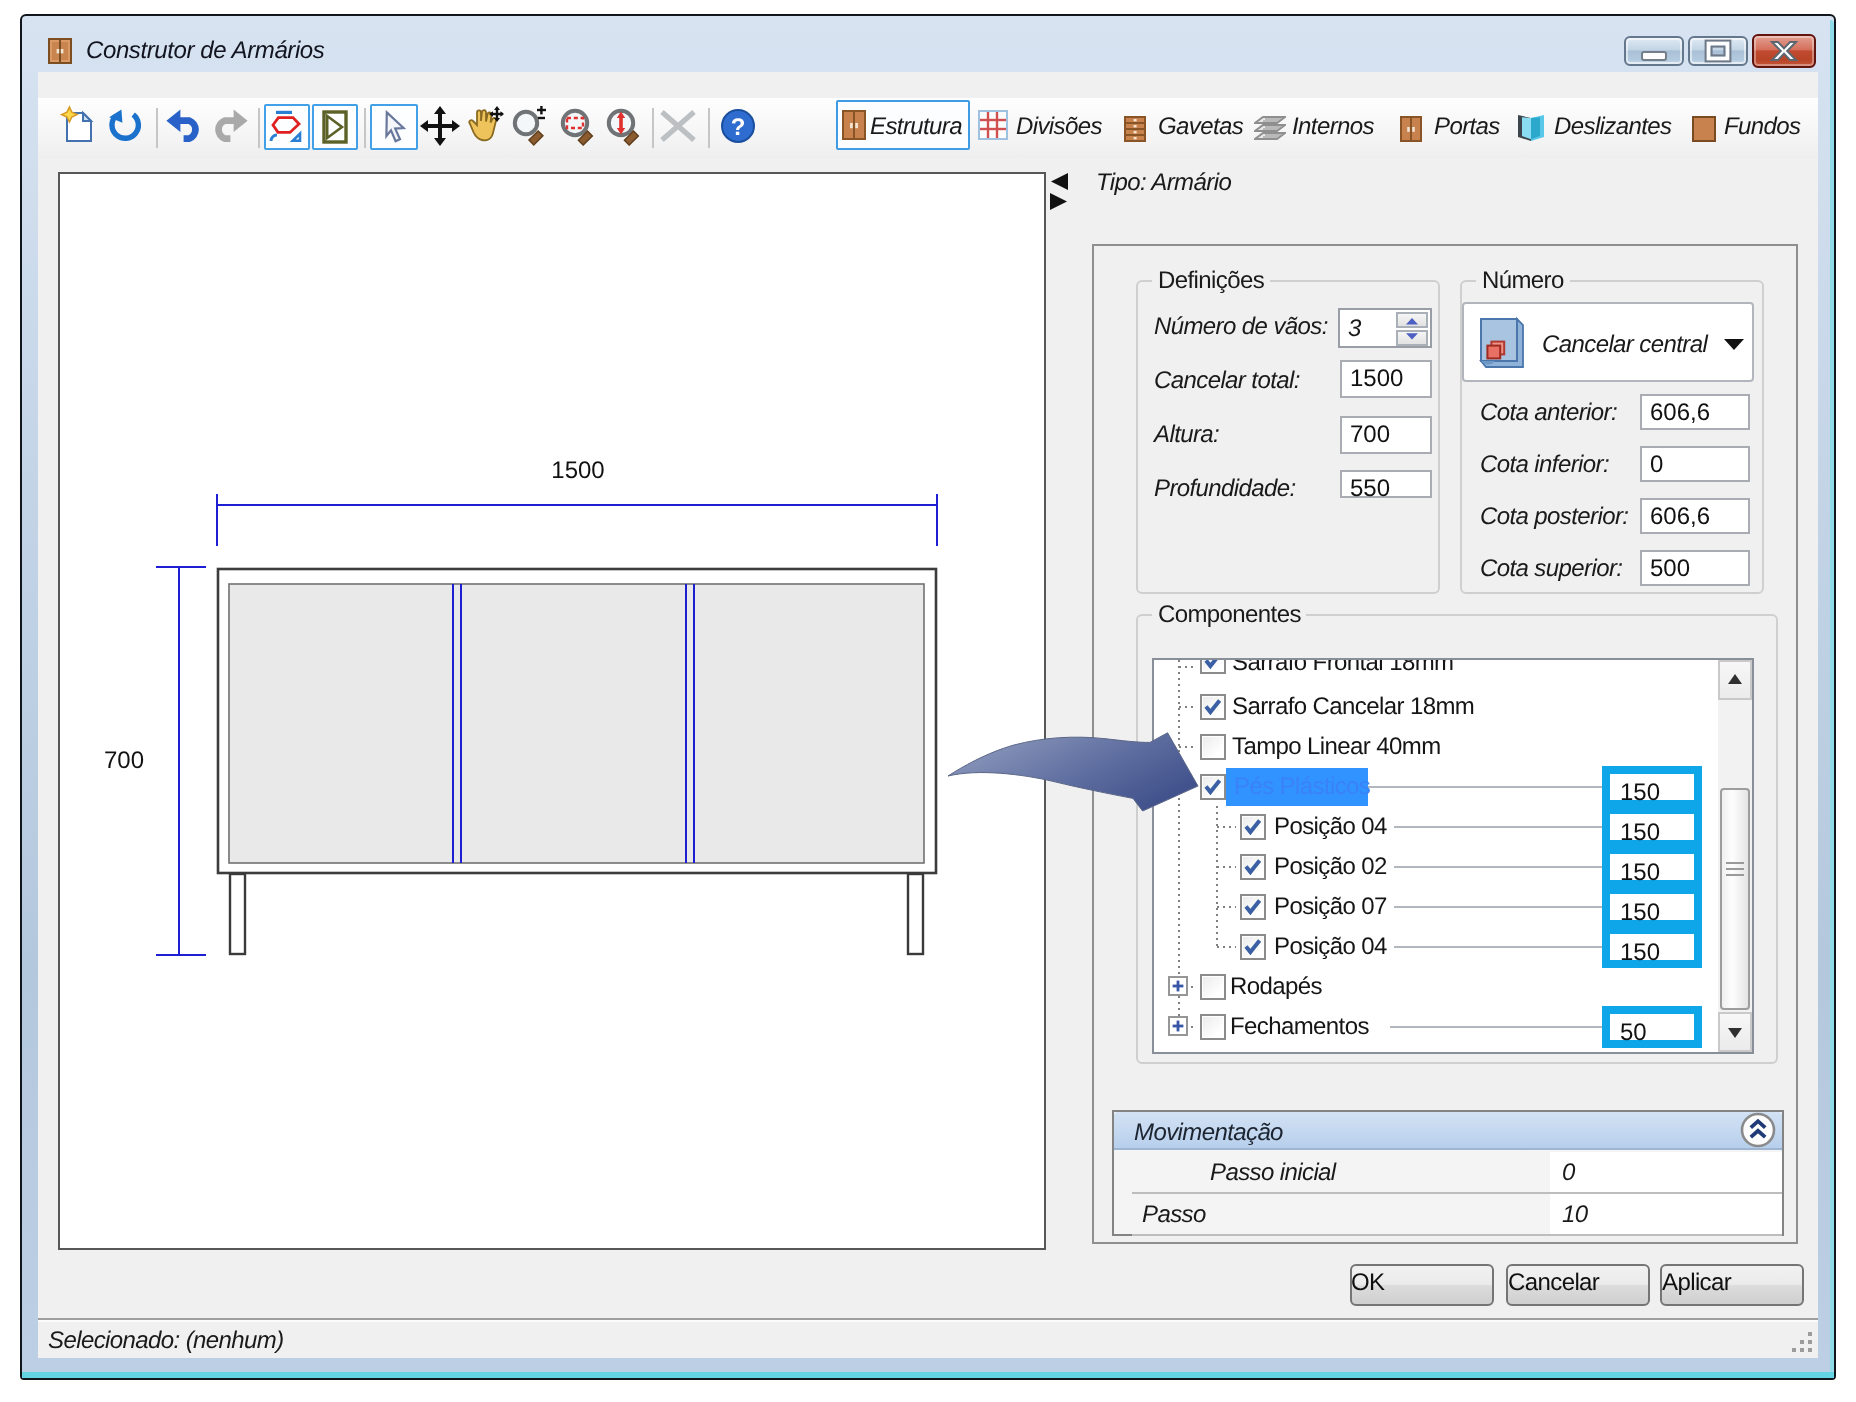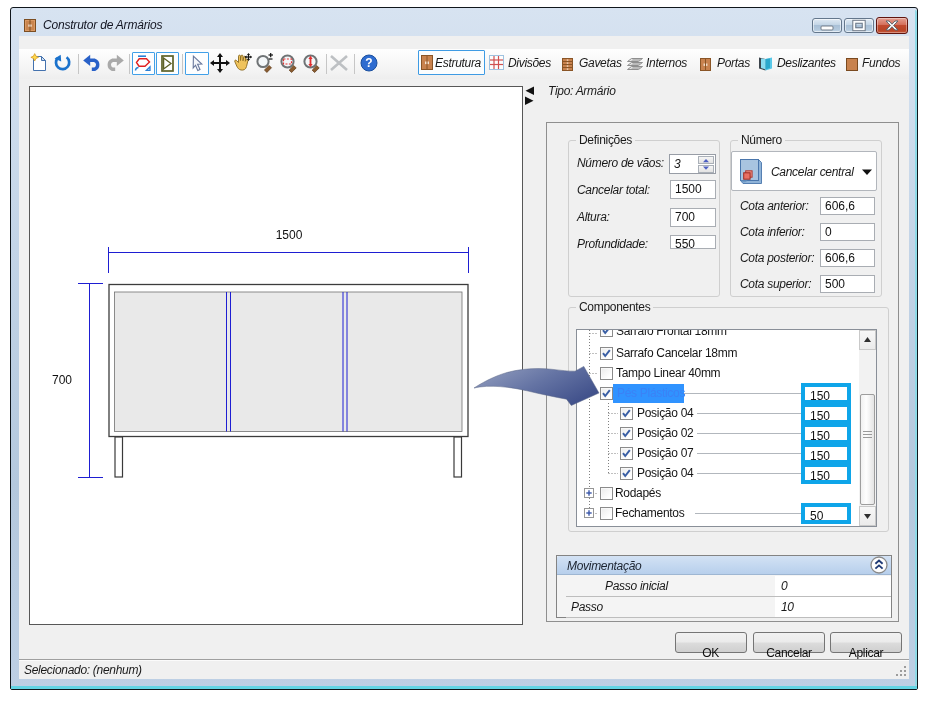--- a/index.html
+++ b/index.html
@@ -38,21 +38,21 @@
   .trow { position:absolute; font-size:12px; color:#151515; white-space:nowrap; letter-spacing:-0.3px; }
   .cb { position:absolute; width:13px; height:13px; }
   .vbox { position:absolute; left:801px; width:50px; height:21px; background:#fff; border:4px solid #0ea5e9; font-size:12px; padding:2px 0 0 5px; color:#111;}
   .leader { position:absolute; height:1px; background:#b2b7bd; }
   
   #mov { left:556px; top:555px; width:336px; height:63px; border:1px solid #838383; background:#f4f4f4; }
   #movhead { position:absolute; left:0; top:0; width:334px; height:19px;
      background:linear-gradient(#d2e2f4, #b8d0ec); border-bottom:1px solid #9eb6d2; border-radius:2px 2px 0 0; }
   .btn { position:absolute; top:631.5px; width:72px; height:21px; border:1px solid #757575; border-radius:3px;
      background:linear-gradient(#f1f1f1 0%, #ebebeb 48%, #dcdcdc 52%, #cfcfcf 100%);
-     font-size:12px; color:#101010; text-align:center; padding-top:13px; letter-spacing:-0.3px; }
+     font-size:12px; color:#101010; text-align:left; padding-top:1px; letter-spacing:-0.3px; }
   
   #statussep { left:19px; top:659px; width:890px; height:1px; background:#9f9f9f; }
   #statussep2 { left:19px; top:660px; width:890px; height:1px; background:#fbfbfb; }
   #status { left:19px; top:661px; width:890px; height:18px; background:#f0f0f0; }
 </style>
 </head>
 <body>
 <div id="win"></div>
 <div id="cyanR"></div>
 <div id="cyanB"></div>

